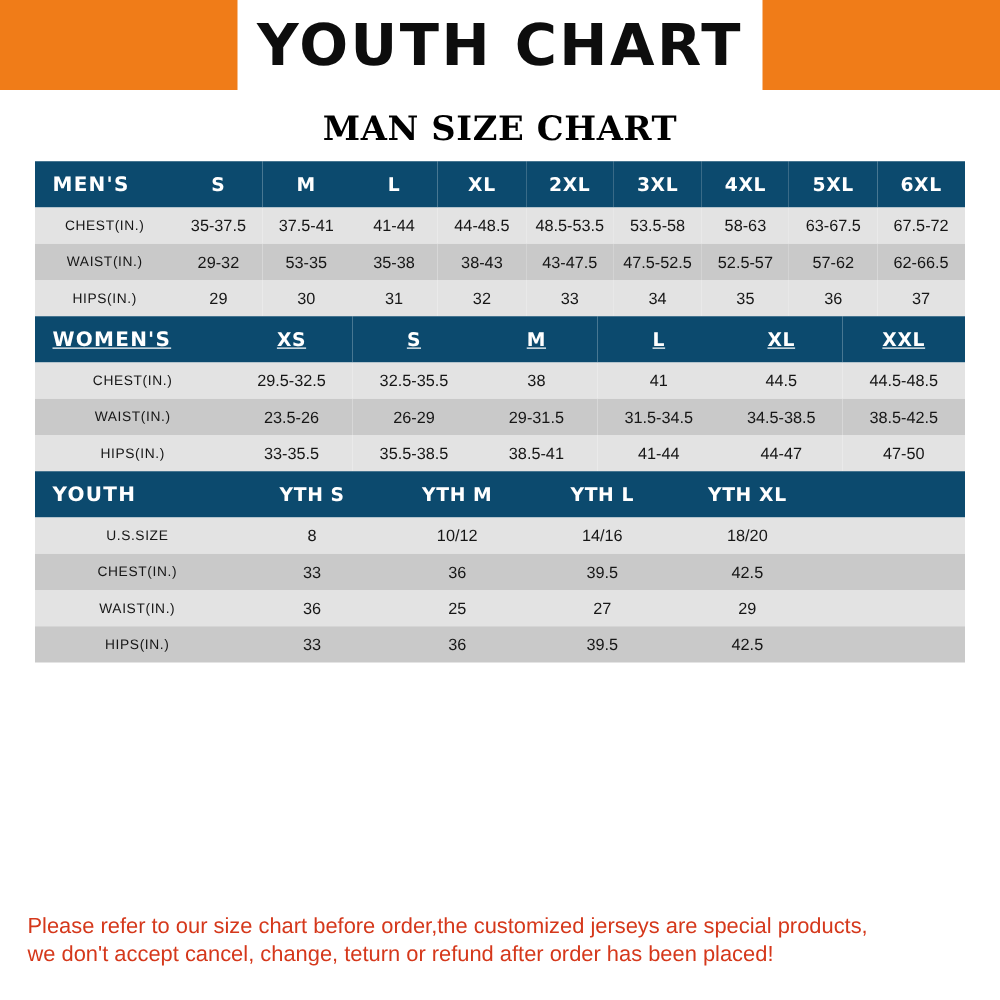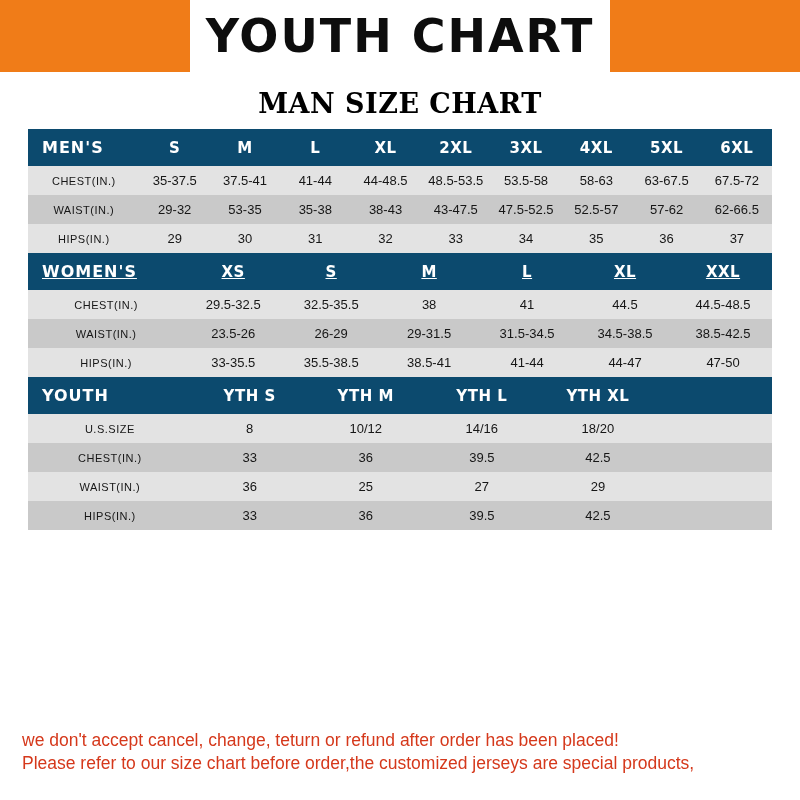--- a/index.html
+++ b/index.html
@@ -318,18 +318,18 @@
           <td>36</td>
           <td>39.5</td>
           <td>42.5</td>
           <td></td>
         </tr>
       </tbody>
     </table>
   </div>
 
   <div class="footer-notice">
+    <span class="line">Please refer to our size chart before order,the customized jerseys are special products,</span>
     <span class="line">we don't accept cancel, change, teturn or refund after order has been placed!</span>
-    <span class="line">Please refer to our size chart before order,the customized jerseys are special products,</span>
   </div>
   <div class="bottom-bar"></div>
 
 </div>
 
 </body></html>

